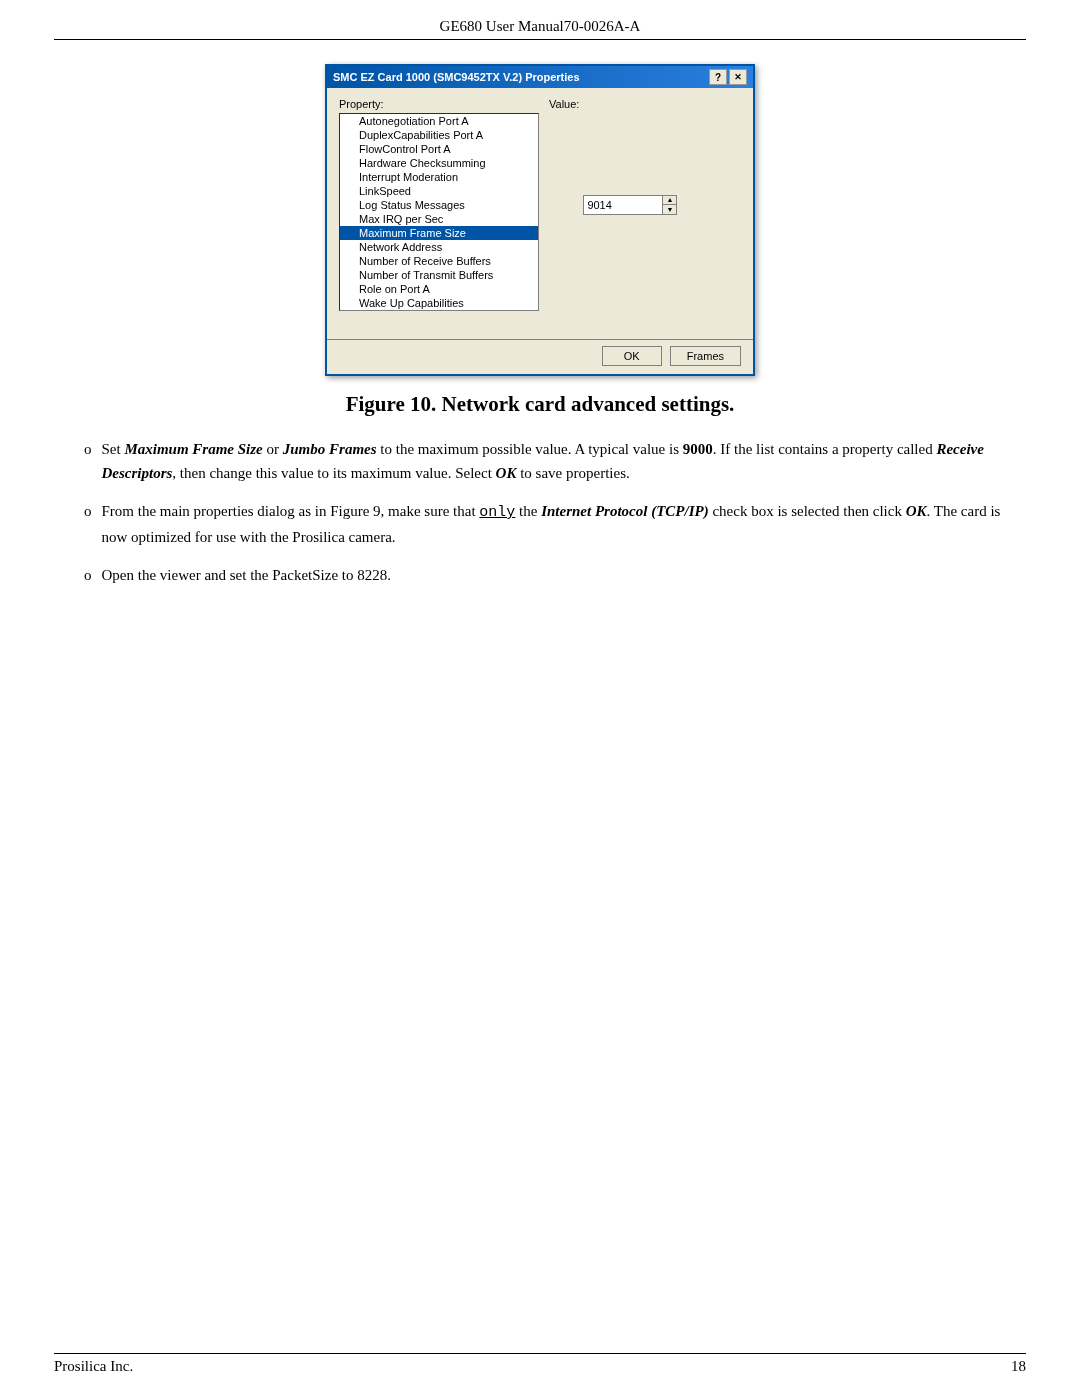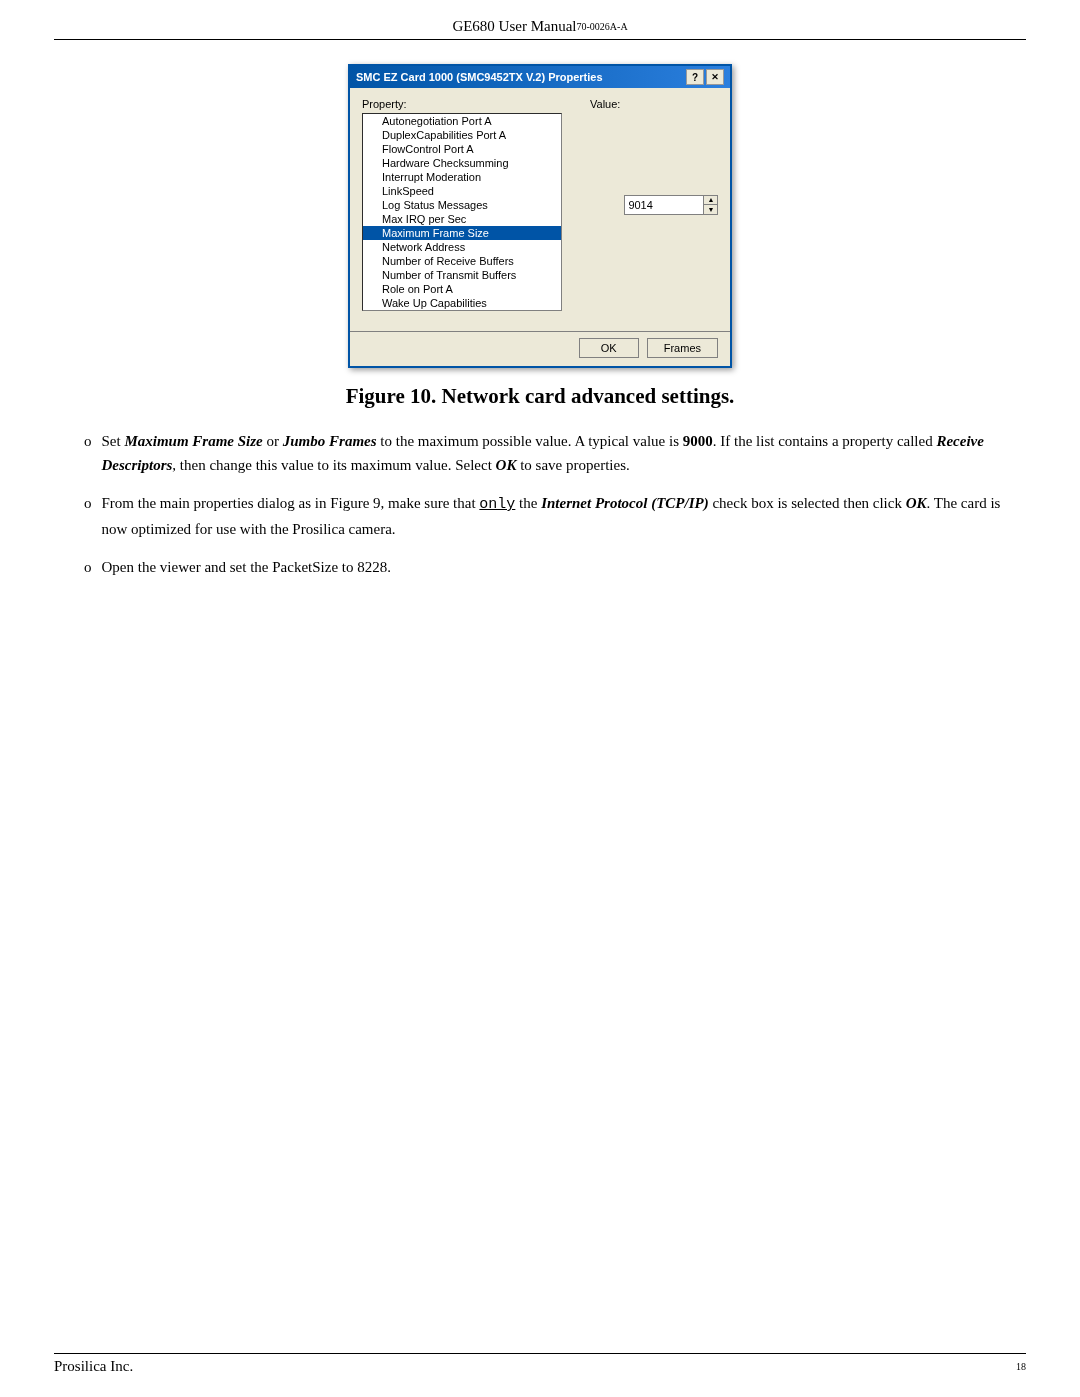--- a/index.html
+++ b/index.html
@@ -28,21 +28,21 @@
       justify-content: center;
       align-items: center;
       border-bottom: 1px solid #000;
       padding-bottom: 4px;
       margin-bottom: 16px;
     }
     .header-left {
       font-size: 15px;
     }
     .header-right {
-      font-size: 10px;
+      font-size: 15px;
       font-family: Liberation Serif, serif;
     }
 
     
     .page-footer {
       display: flex;
       justify-content: space-between;
       align-items: center;
       border-top: 1px solid #000;
       padding-top: 4px;
@@ -54,21 +54,21 @@
     .main-content {
       flex: 1;
       display: flex;
       flex-direction: column;
       align-items: center;
     }
 
     
     .screenshot-container {
       margin: 8px auto 0 auto;
-      width: 384px;
+      width: 430px;
     }
 
     
     .win-dialog {
       border: 2px solid #0054a6;
       background: #ece9d8;
       font-family: Tahoma, Arial, sans-serif;
       font-size: 11px;
       box-shadow: 2px 2px 6px rgba(0,0,0,0.4);
     }
@@ -155,22 +155,22 @@
       font-family: Tahoma, Arial, sans-serif;
       font-size: 11px;
       margin-bottom: 10px;
       line-height: 1.4;
       color: #000;
     }
 
     
     .win-properties-area {
       display: flex;
-      gap: 28px;
-      margin-bottom: 10px;
+      gap: 10px;
+      margin-bottom: 18px;
     }
 
     .win-property-labels {
       display: flex;
       flex-direction: column;
     }
 
     .win-col-header {
       font-family: Tahoma, Arial, sans-serif;
       font-size: 11px;

